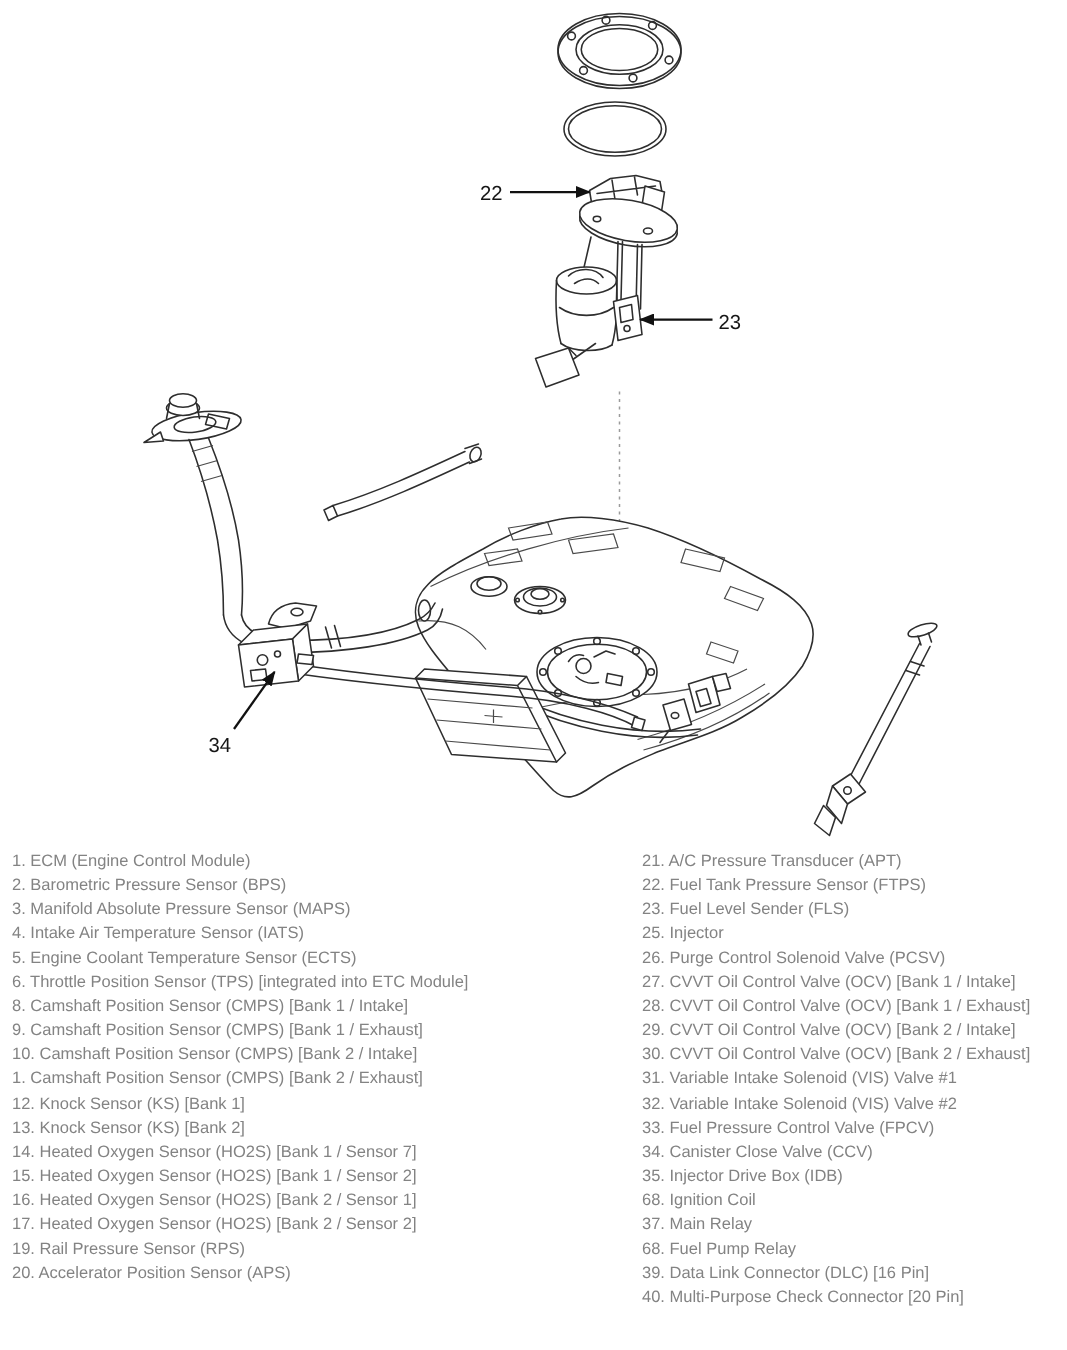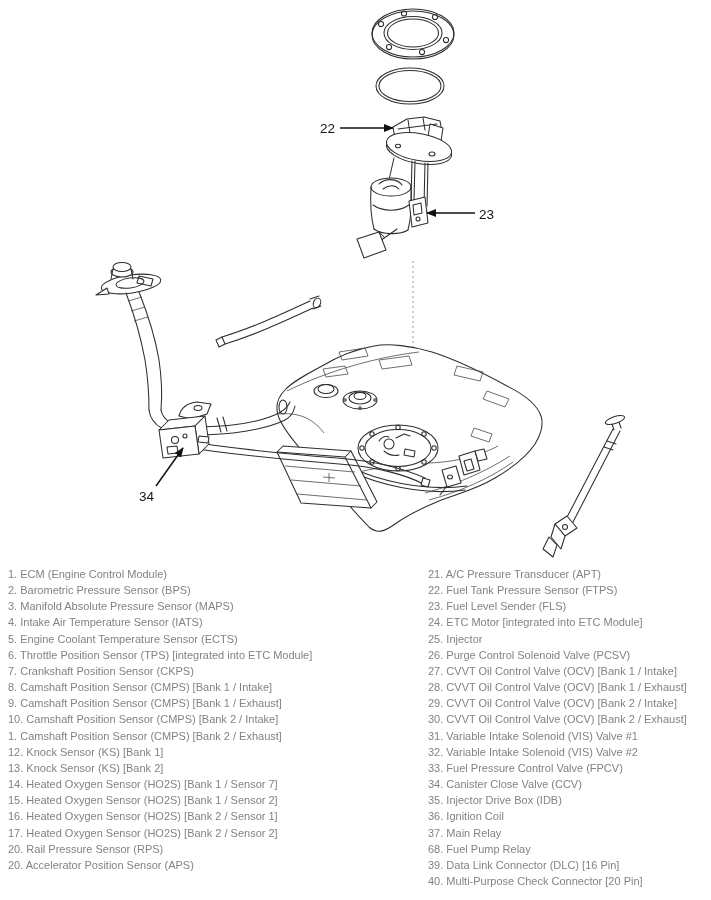--- a/index.html
+++ b/index.html
@@ -231,49 +231,47 @@
 </div>
 
 <div class="legend">
   <div class="col col-left">
     <div>1. ECM (Engine Control Module)</div>
     <div>2. Barometric Pressure Sensor (BPS)</div>
     <div>3. Manifold Absolute Pressure Sensor (MAPS)</div>
     <div>4. Intake Air Temperature Sensor (IATS)</div>
     <div>5. Engine Coolant Temperature Sensor (ECTS)</div>
     <div>6. Throttle Position Sensor (TPS) [integrated into ETC Module]</div>
-    <div>7. Crankshaft Position Sensor (CKPS)</div>
     <div>8. Camshaft Position Sensor (CMPS) [Bank 1 / Intake]</div>
     <div>9. Camshaft Position Sensor (CMPS) [Bank 1 / Exhaust]</div>
     <div>10. Camshaft Position Sensor (CMPS) [Bank 2 / Intake]</div>
     <div>1. Camshaft Position Sensor (CMPS) [Bank 2 / Exhaust]</div>
     <div>12. Knock Sensor (KS) [Bank 1]</div>
     <div>13. Knock Sensor (KS) [Bank 2]</div>
     <div>14. Heated Oxygen Sensor (HO2S) [Bank 1 / Sensor 7]</div>
     <div>15. Heated Oxygen Sensor (HO2S) [Bank 1 / Sensor 2]</div>
     <div>16. Heated Oxygen Sensor (HO2S) [Bank 2 / Sensor 1]</div>
     <div>17. Heated Oxygen Sensor (HO2S) [Bank 2 / Sensor 2]</div>
-    <div>20. Rail Pressure Sensor (RPS)</div>
+    <div>19. Rail Pressure Sensor (RPS)</div>
     <div>20. Accelerator Position Sensor (APS)</div>
   </div>
   <div class="col col-right">
     <div>21. A/C Pressure Transducer (APT)</div>
     <div>22. Fuel Tank Pressure Sensor (FTPS)</div>
     <div>23. Fuel Level Sender (FLS)</div>
-    <div>24. ETC Motor [integrated into ETC Module]</div>
     <div>25. Injector</div>
     <div>26. Purge Control Solenoid Valve (PCSV)</div>
     <div>27. CVVT Oil Control Valve (OCV) [Bank 1 / Intake]</div>
     <div>28. CVVT Oil Control Valve (OCV) [Bank 1 / Exhaust]</div>
     <div>29. CVVT Oil Control Valve (OCV) [Bank 2 / Intake]</div>
     <div>30. CVVT Oil Control Valve (OCV) [Bank 2 / Exhaust]</div>
     <div>31. Variable Intake Solenoid (VIS) Valve #1</div>
     <div>32. Variable Intake Solenoid (VIS) Valve #2</div>
     <div>33. Fuel Pressure Control Valve (FPCV)</div>
     <div>34. Canister Close Valve (CCV)</div>
     <div>35. Injector Drive Box (IDB)</div>
-    <div>36. Ignition Coil</div>
+    <div>68. Ignition Coil</div>
     <div>37. Main Relay</div>
     <div>68. Fuel Pump Relay</div>
     <div>39. Data Link Connector (DLC) [16 Pin]</div>
     <div>40. Multi-Purpose Check Connector [20 Pin]</div>
   </div>
 </div>
 
 </body></html>

